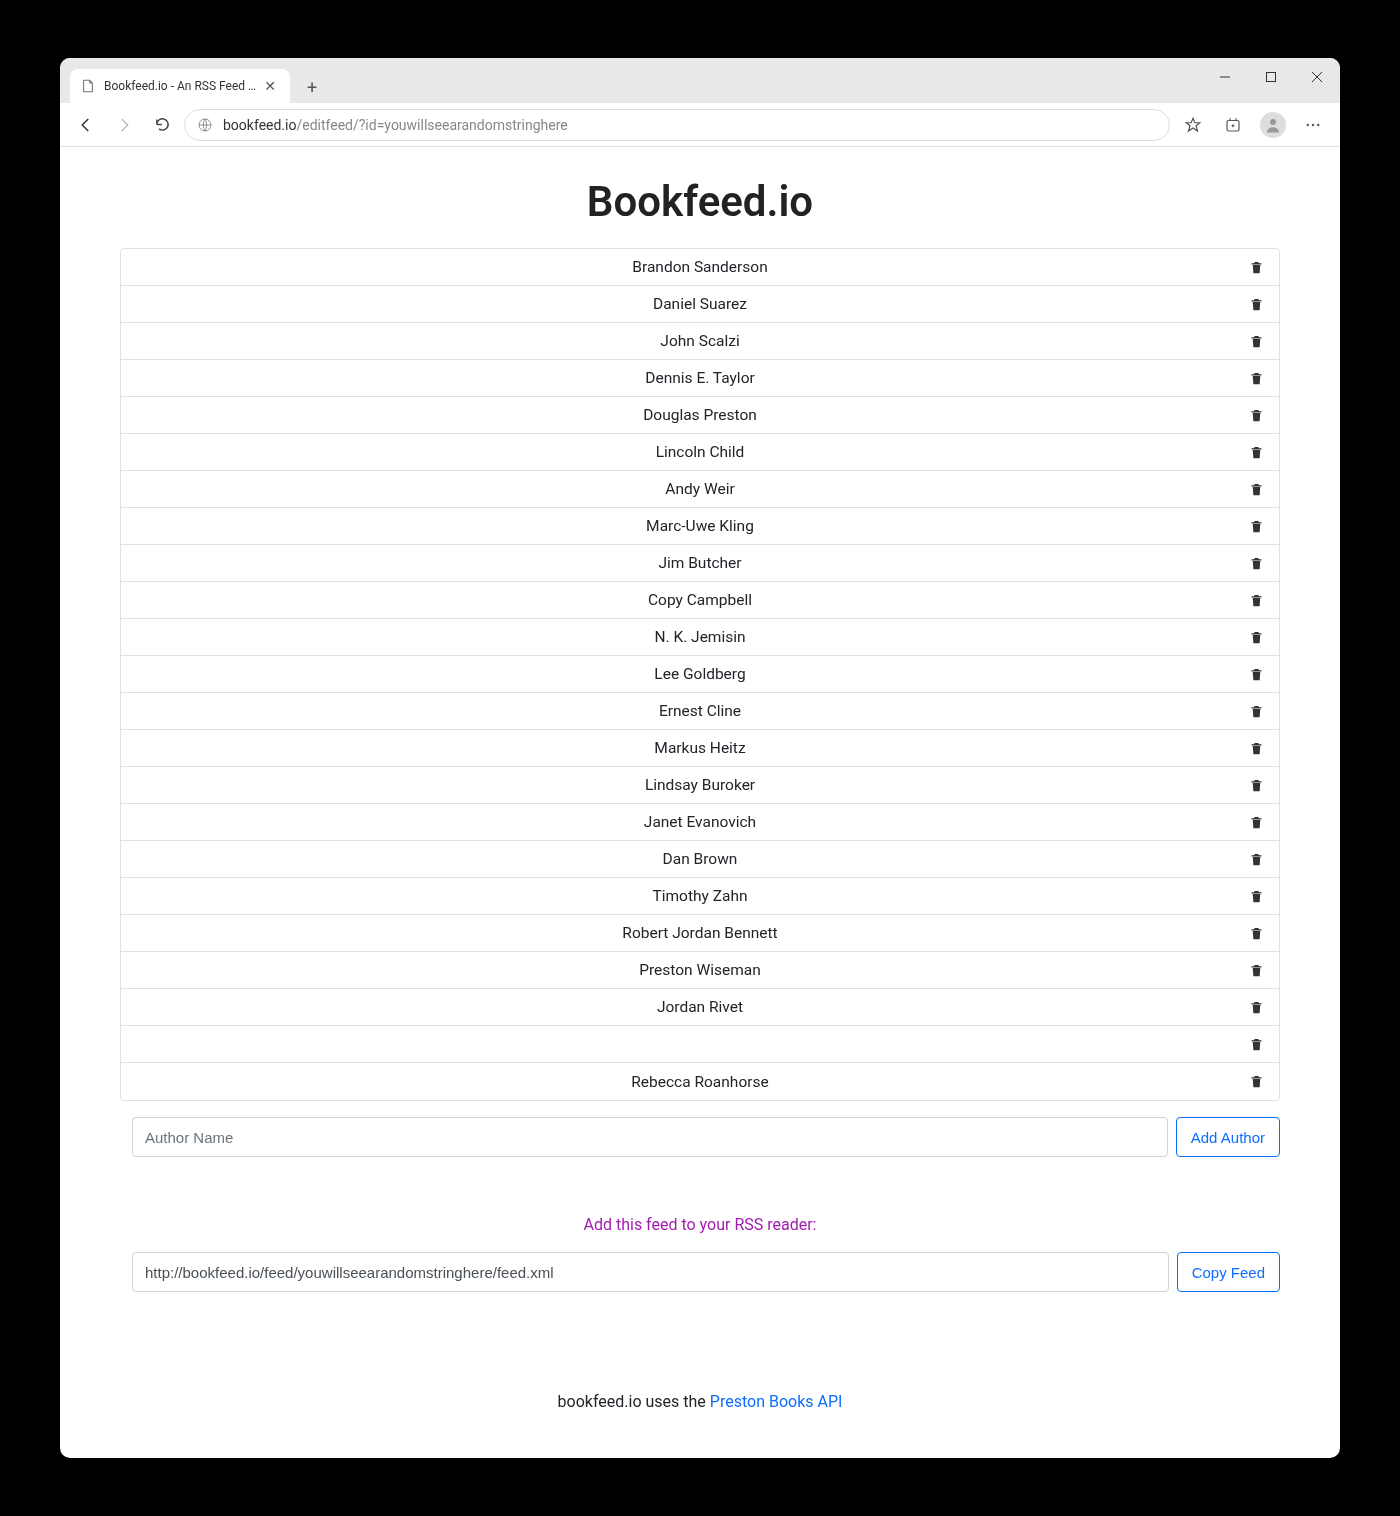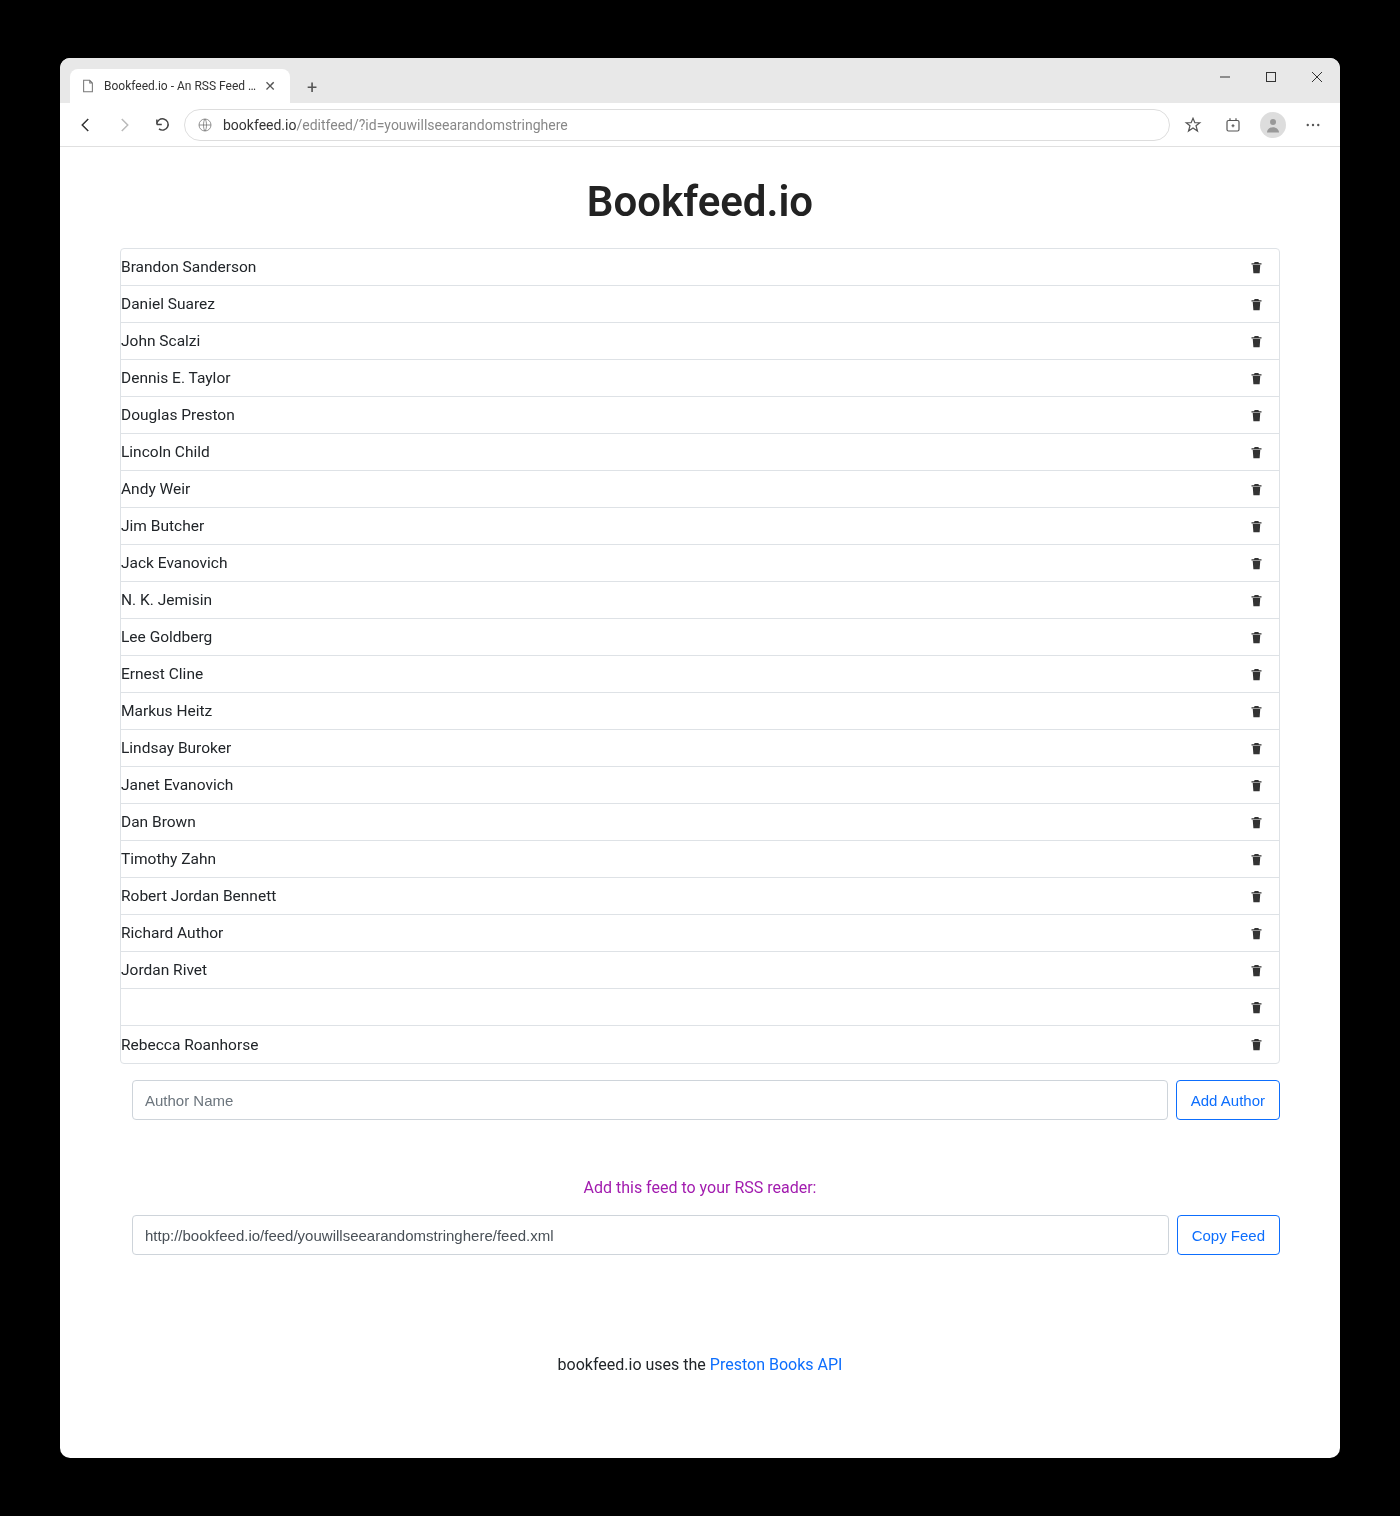--- a/index.html
+++ b/index.html
@@ -91,21 +91,21 @@
   }
   .author-list {
     border:1px solid #dee2e6; border-radius:4px; overflow:hidden;
   }
   .author-row {
     display:flex; align-items:center; height:37px;
     border-bottom:1px solid #dee2e6; position:relative;
   }
   .author-row:last-child { border-bottom:none; }
   .author-name {
-    flex:1; text-align:left; font-size:15.5px; color:#212529;
+    flex:1; text-align:center; font-size:15.5px; color:#212529;
   }
   .trash {
     position:absolute; right:14px; top:50%; transform:translateY(-50%);
     width:18px; height:18px; display:flex; align-items:center; justify-content:center;
     cursor:pointer; color:#333;
   }
   .input-row {
     display:flex; gap:8px; margin-top:16px;margin-left:12px;
   }
   .text-input {
@@ -271,29 +271,37 @@
         </div>
         <div class="author-row">
           <span class="author-name">Andy Weir</span>
           <span class="trash">
             <svg width="15" height="15" viewBox="0 0 24 24">
               <path fill="#333" d="M9 3h6l1 2h4v2H4V5h4l1-2zM6 8h12l-1 13H7L6 8z"></path>
             </svg>
           </span>
         </div>
         <div class="author-row">
+          <span class="author-name">Marc-Uwe Kling</span>
+          <span class="trash">
+            <svg width="15" height="15" viewBox="0 0 24 24">
+              <path fill="#333" d="M9 3h6l1 2h4v2H4V5h4l1-2zM6 8h12l-1 13H7L6 8z"></path>
+            </svg>
+          </span>
+        </div>
+        <div class="author-row">
           <span class="author-name">Jim Butcher</span>
           <span class="trash">
             <svg width="15" height="15" viewBox="0 0 24 24">
               <path fill="#333" d="M9 3h6l1 2h4v2H4V5h4l1-2zM6 8h12l-1 13H7L6 8z"></path>
             </svg>
           </span>
         </div>
         <div class="author-row">
-          <span class="author-name">Jack Evanovich</span>
+          <span class="author-name">Copy Campbell</span>
           <span class="trash">
             <svg width="15" height="15" viewBox="0 0 24 24">
               <path fill="#333" d="M9 3h6l1 2h4v2H4V5h4l1-2zM6 8h12l-1 13H7L6 8z"></path>
             </svg>
           </span>
         </div>
         <div class="author-row">
           <span class="author-name">N. K. Jemisin</span>
           <span class="trash">
             <svg width="15" height="15" viewBox="0 0 24 24">
@@ -359,21 +367,21 @@
         </div>
         <div class="author-row">
           <span class="author-name">Robert Jordan Bennett</span>
           <span class="trash">
             <svg width="15" height="15" viewBox="0 0 24 24">
               <path fill="#333" d="M9 3h6l1 2h4v2H4V5h4l1-2zM6 8h12l-1 13H7L6 8z"></path>
             </svg>
           </span>
         </div>
         <div class="author-row">
-          <span class="author-name">Richard Author</span>
+          <span class="author-name">Preston Wiseman</span>
           <span class="trash">
             <svg width="15" height="15" viewBox="0 0 24 24">
               <path fill="#333" d="M9 3h6l1 2h4v2H4V5h4l1-2zM6 8h12l-1 13H7L6 8z"></path>
             </svg>
           </span>
         </div>
         <div class="author-row">
           <span class="author-name">Jordan Rivet</span>
           <span class="trash">
             <svg width="15" height="15" viewBox="0 0 24 24">

